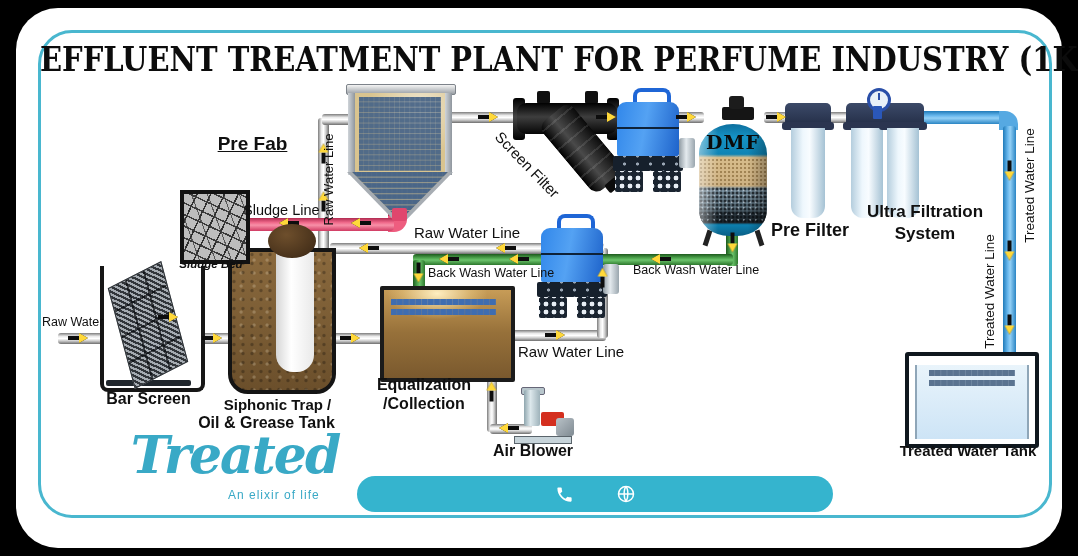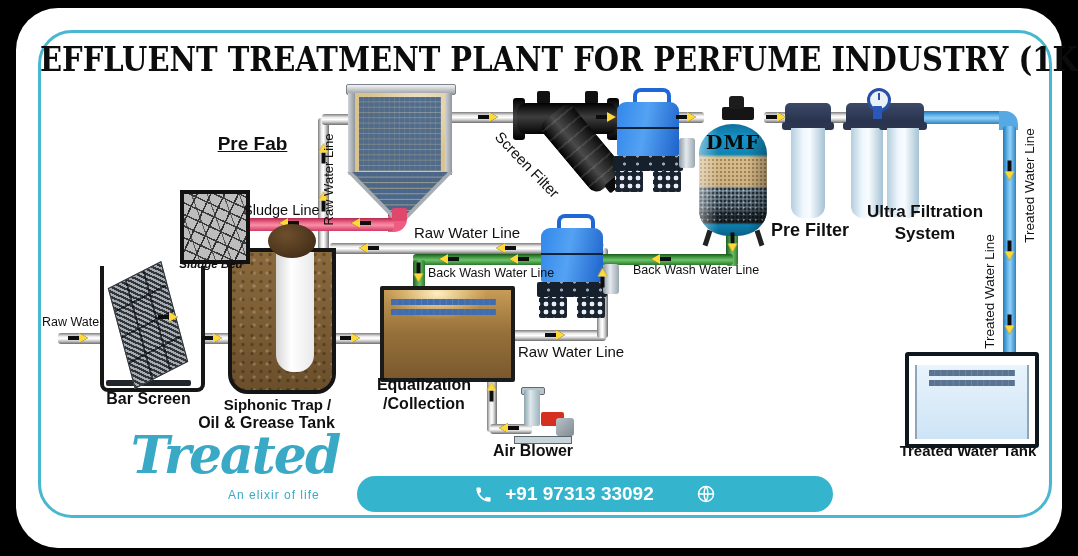--- a/index.html
+++ b/index.html
@@ -344,21 +344,20 @@
 
   <div class="abs brand-name">Treated</div>
   <div class="abs brand-tag">An elixir of life</div>
 
   <div class="abs footer-bar">
     <span>
       <svg width="19" height="19" viewBox="0 0 24 24">
           <path d="M6.6 10.8c1.4 2.8 3.8 5.1 6.6 6.6l2.2-2.2c.3-.3.7-.4 1-.2 1.1.4 2.3.6 3.6.6.6 0 1 .4 1 1V20c0 .6-.4 1-1 1C10.6 21 3 13.4 3 4c0-.6.4-1 1-1h3.5c.6 0 1 .4 1 1 0 1.2.2 2.4.6 3.6.1.3 0 .7-.2 1l-2.3 2.2z" fill="#ffffff"></path>
         </svg>
     </span>
-    <span>+91 97313 33092</span>
     <span class="gap"></span>
     <span>
       <svg width="20" height="20" viewBox="0 0 24 24" fill="none" stroke="#ffffff" stroke-width="1.8">
           <circle cx="12" cy="12" r="9"></circle>
           <path d="M3 12h18M12 3c3 3.5 3 14 0 18M12 3c-3 3.5-3 14 0 18"></path>
         </svg>
     </span>
   </div>
 </div>
 

